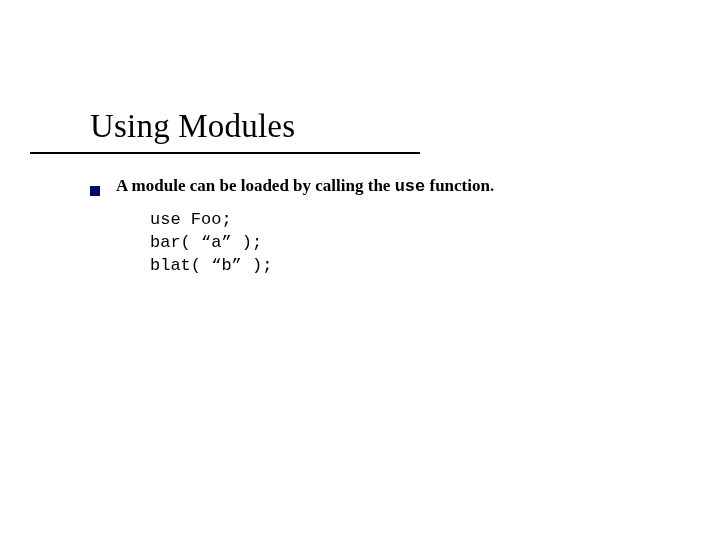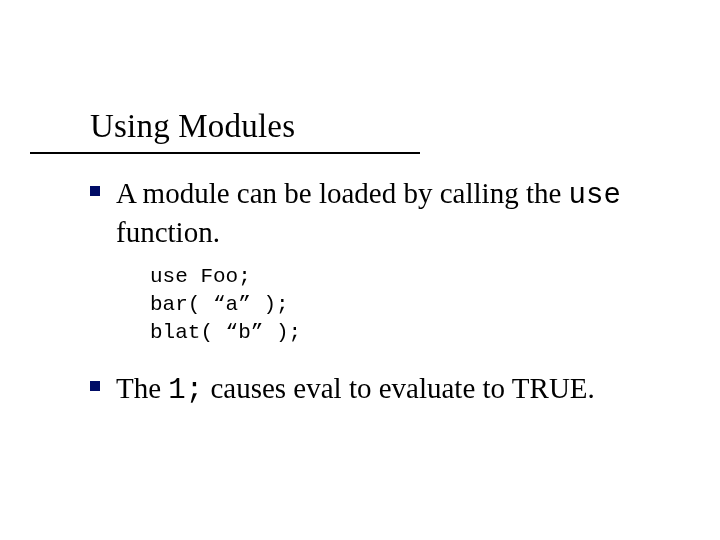--- a/index.html
+++ b/index.html
@@ -2,25 +2,25 @@
 <html><head>
 <meta charset="utf-8">
 <style>
   * { margin: 0; padding: 0; box-sizing: border-box; }
   html, body { width: 720px; height: 540px; background: #fff; font-family: "Times New Roman", Times, serif; color: #000; }
   .slide { position: relative; width: 720px; height: 540px; padding: 90px 60px 40px 90px; }
   .title-wrap { position: absolute; top: 108px; left: 90px; right: 60px; }
   .title { font-size: 33px; font-weight: 400; letter-spacing: 0.2px; }
   .title-rule { position: absolute; left: 30px; right: 300px; top: 152px; height: 0; border-top: 2px solid #000; }
   .body { position: absolute; top: 175px; left: 90px; right: 60px; }
-  .bullet { display: flex; margin-bottom: 6px; font-size: 29px; line-height: 1.25; }
+  .bullet { display: flex; margin-bottom: 6px; font-size: 17px; line-height: 1.25; font-weight: bold; }
   .bullet .marker { flex: 0 0 auto; width: 10px; height: 10px; background: #000c66; margin-top: 11px; margin-right: 16px; }
   .bullet .txt { flex: 1 1 auto; }
   .mono { font-family: "Courier New", Courier, monospace; }
-  .code-block { margin: 12px 0 18px 60px; font-family: "Courier New", Courier, monospace; font-size: 21px; line-height: 1.35; white-space: pre; }
+  .code-block { margin: 12px 0 18px 60px; font-family: "Courier New", Courier, monospace; font-size: 17px; line-height: 1.35; white-space: pre; }
   .seg { display: inline; }
   .gap1 { height: 4px; }
 </style>
 </head>
 <body>
 
 <div class="slide">
 
   <div class="title-wrap">
     <div class="title">Using Modules</div>
@@ -36,21 +36,15 @@
       </div>
     </div>
 
     <div class="code-block"><span>use Foo;</span>
 <span>bar( “a” );</span>
 <span>blat( “b” );</span></div>
 
 
     <div class="gap1"></div>
 
-    <div class="bullet">
-      <div class="marker"></div>
-      <div class="txt">
-        <span class="seg">The </span><span class="seg mono">1;</span><span class="seg"> causes eval to evaluate to TRUE.</span>
-      </div>
-    </div>
 
   </div>
 </div>
 
 </body></html>

